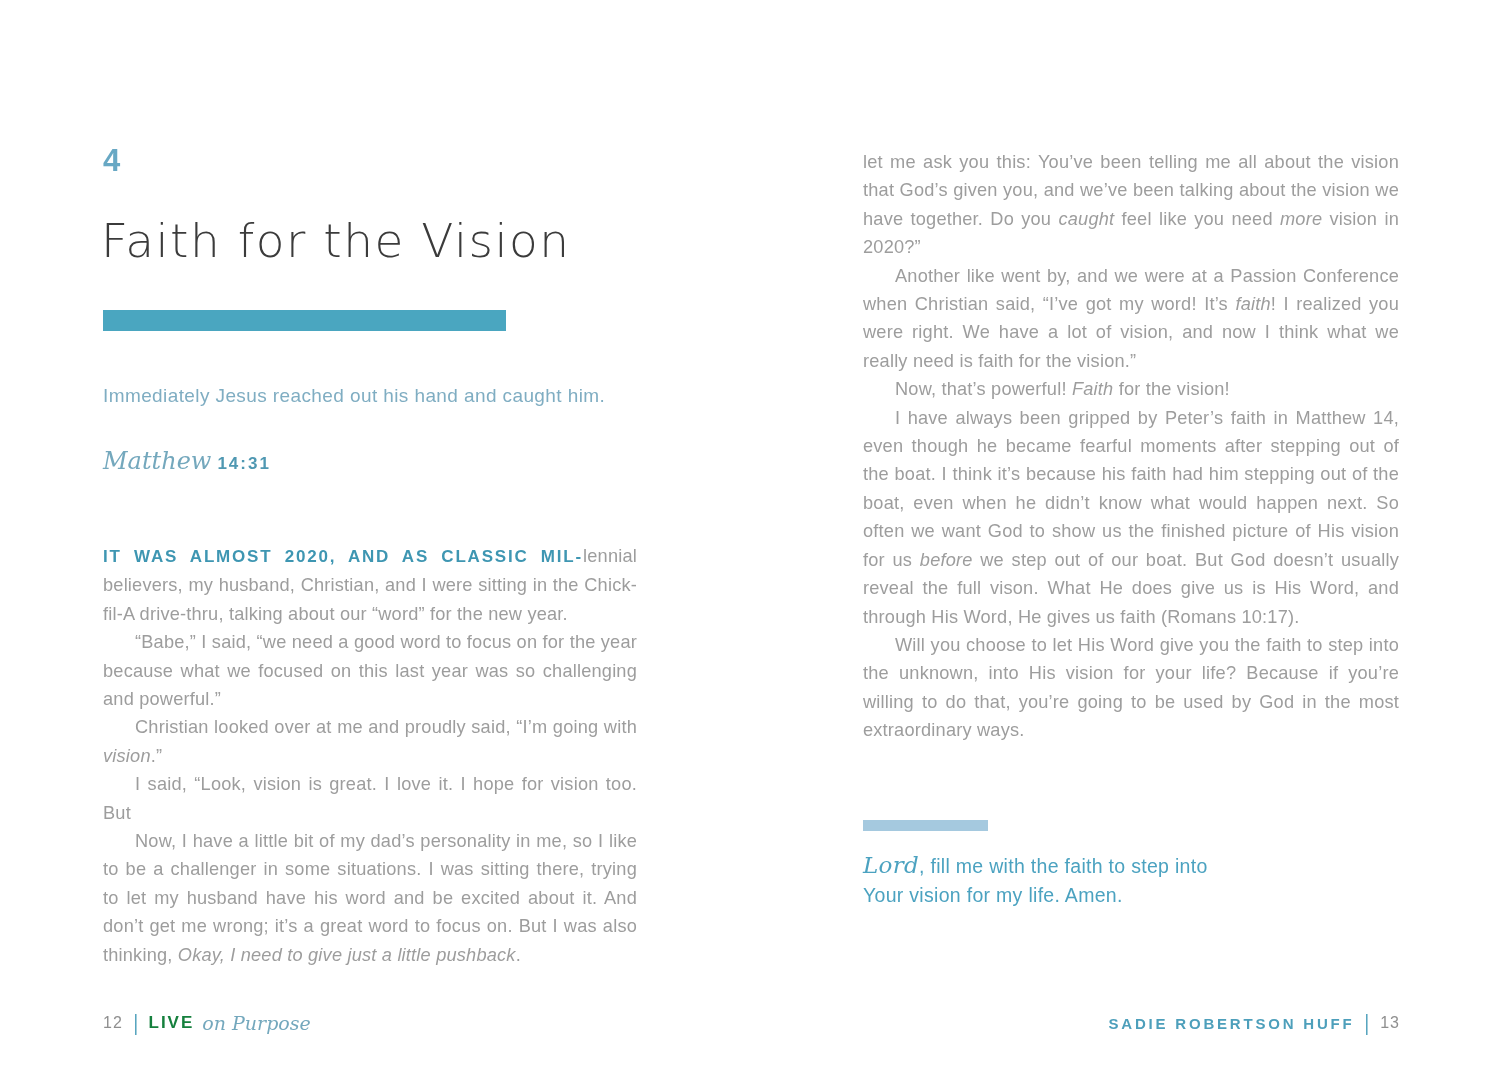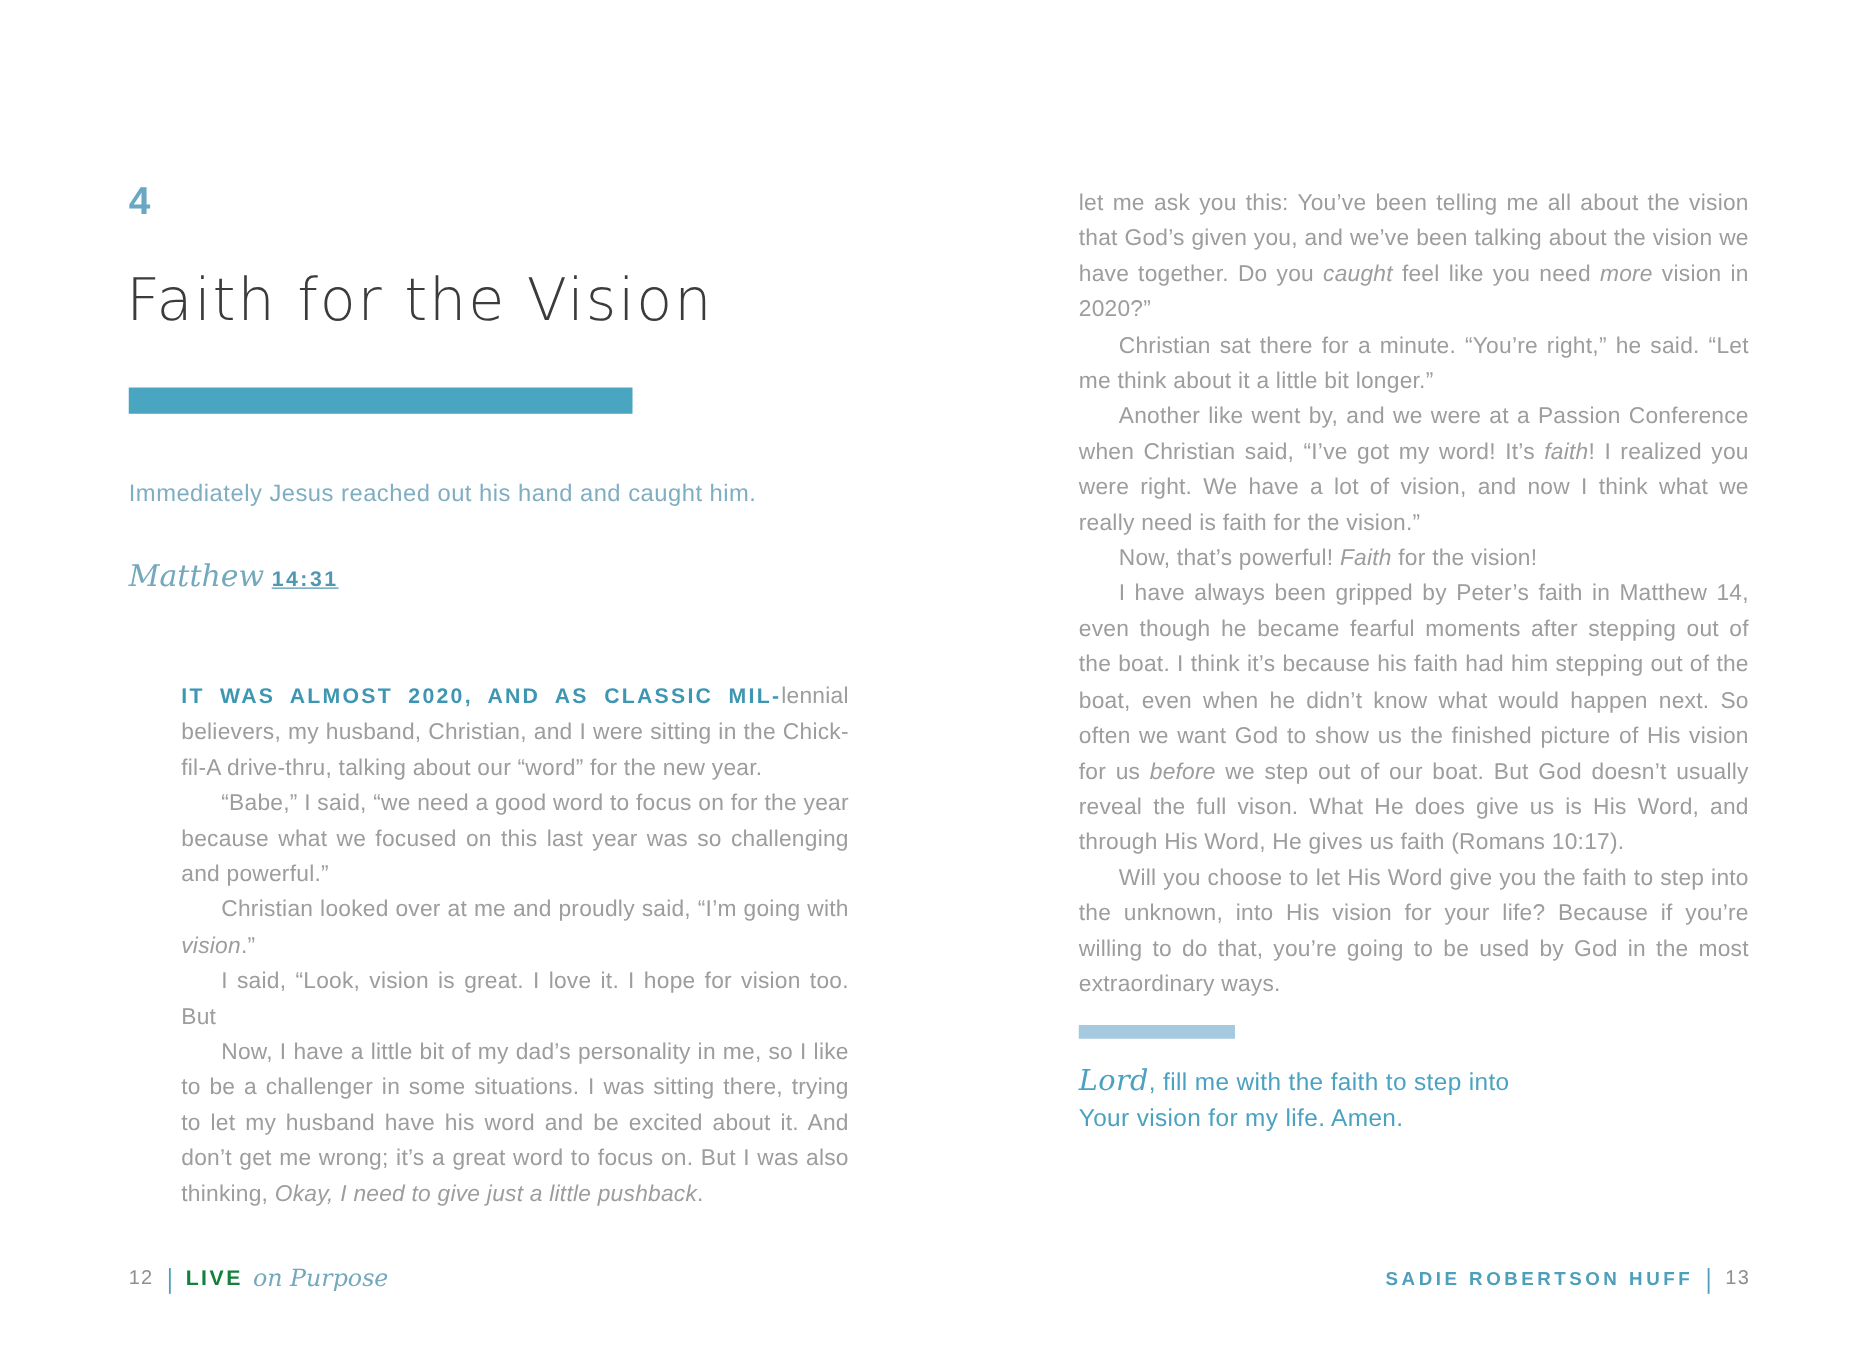--- a/index.html
+++ b/index.html
@@ -36,31 +36,31 @@
     position: absolute; left: 103px; top: 447px;
     color: #74a8bd;
   }
   .script {
     font-family: "DejaVu Serif", serif;
     font-style: italic;
   }
   .epigraph-ref .script { font-size: 24px; }
   .epigraph-ref .verse {
     font-size: 17px; font-weight: 700; letter-spacing: 2px;
-    color: #4f98b2; margin-left: 6px; text-decoration: underline;
+    color: #4f98b2; margin-left: 6px;
   }
 
   
   .body-col {
     position: absolute;
     font-size: 18.2px; line-height: 28.4px; color: #9d9d9d;
     letter-spacing: 0.2px;
     text-align: justify;
   }
-  #left-body  { left: 103px; top: 542px; width: 534px; margin-left: 42px; }
+  #left-body  { left: 103px; top: 542px; width: 534px; }
   #right-body { left: 863px; top: 148px; width: 536px; }
   .para { margin: 0; }
   .para.indent { text-indent: 32px; }
   .para.flush { text-align-last: justify; }
   .i { font-style: italic; }
   .lead {
     color: #3e96b2; font-weight: 700;
     font-size: 17px; letter-spacing: 1.8px;
     white-space: nowrap;
   }
@@ -120,21 +120,20 @@
 
   <div class="footer footer-left">
     <span class="page-num">12</span>
     <span class="foot-divider">|</span>
     <span class="brand-live">LIVE</span>
     <span class="brand-script script">on Purpose</span>
   </div>
 
   <div id="right-body" class="body-col">
       <div class="para"><span>let me ask you this: You’ve been telling me all about the vision that God’s given you, and we’ve been talking about the vision we have together. Do you </span><span class="i">caught</span><span> feel like you need </span><span class="i">more</span><span> vision in 2020?”</span></div>
-      <div class="para indent"><span>Christian sat there for a minute. “You’re right,” he said. “Let me think about it a little bit longer.”</span></div>
       <div class="para indent"><span>Another like went by, and we were at a Passion Conference when Christian said, “I’ve got my word! It’s </span><span class="i">faith</span><span>! I realized you were right. We have a lot of vision, and now I think what we really need is faith for the vision.”</span></div>
       <div class="para indent"><span>Now, that’s powerful! </span><span class="i">Faith</span><span> for the vision!</span></div>
       <div class="para indent"><span>I have always been gripped by Peter’s faith in Matthew 14, even though he became fearful moments after stepping out of the boat. I think it’s because his faith had him stepping out of the boat, even when he didn’t know what would happen next. So often we want God to show us the finished picture of His vision for us </span><span class="i">before</span><span> we step out of our boat. But God doesn’t usually reveal the full vison. What He does give us is His Word, and through His Word, He gives us faith (Romans 10:17).</span></div>
       <div class="para indent"><span>Will you choose to let His Word give you the faith to step into the unknown, into His vision for your life? Because if you’re willing to do that, you’re going to be used by God in the most extraordinary ways.</span></div>
     </div>
 
   <div class="prayer-bar"></div>
 
   <div class="prayer">
     <div>

